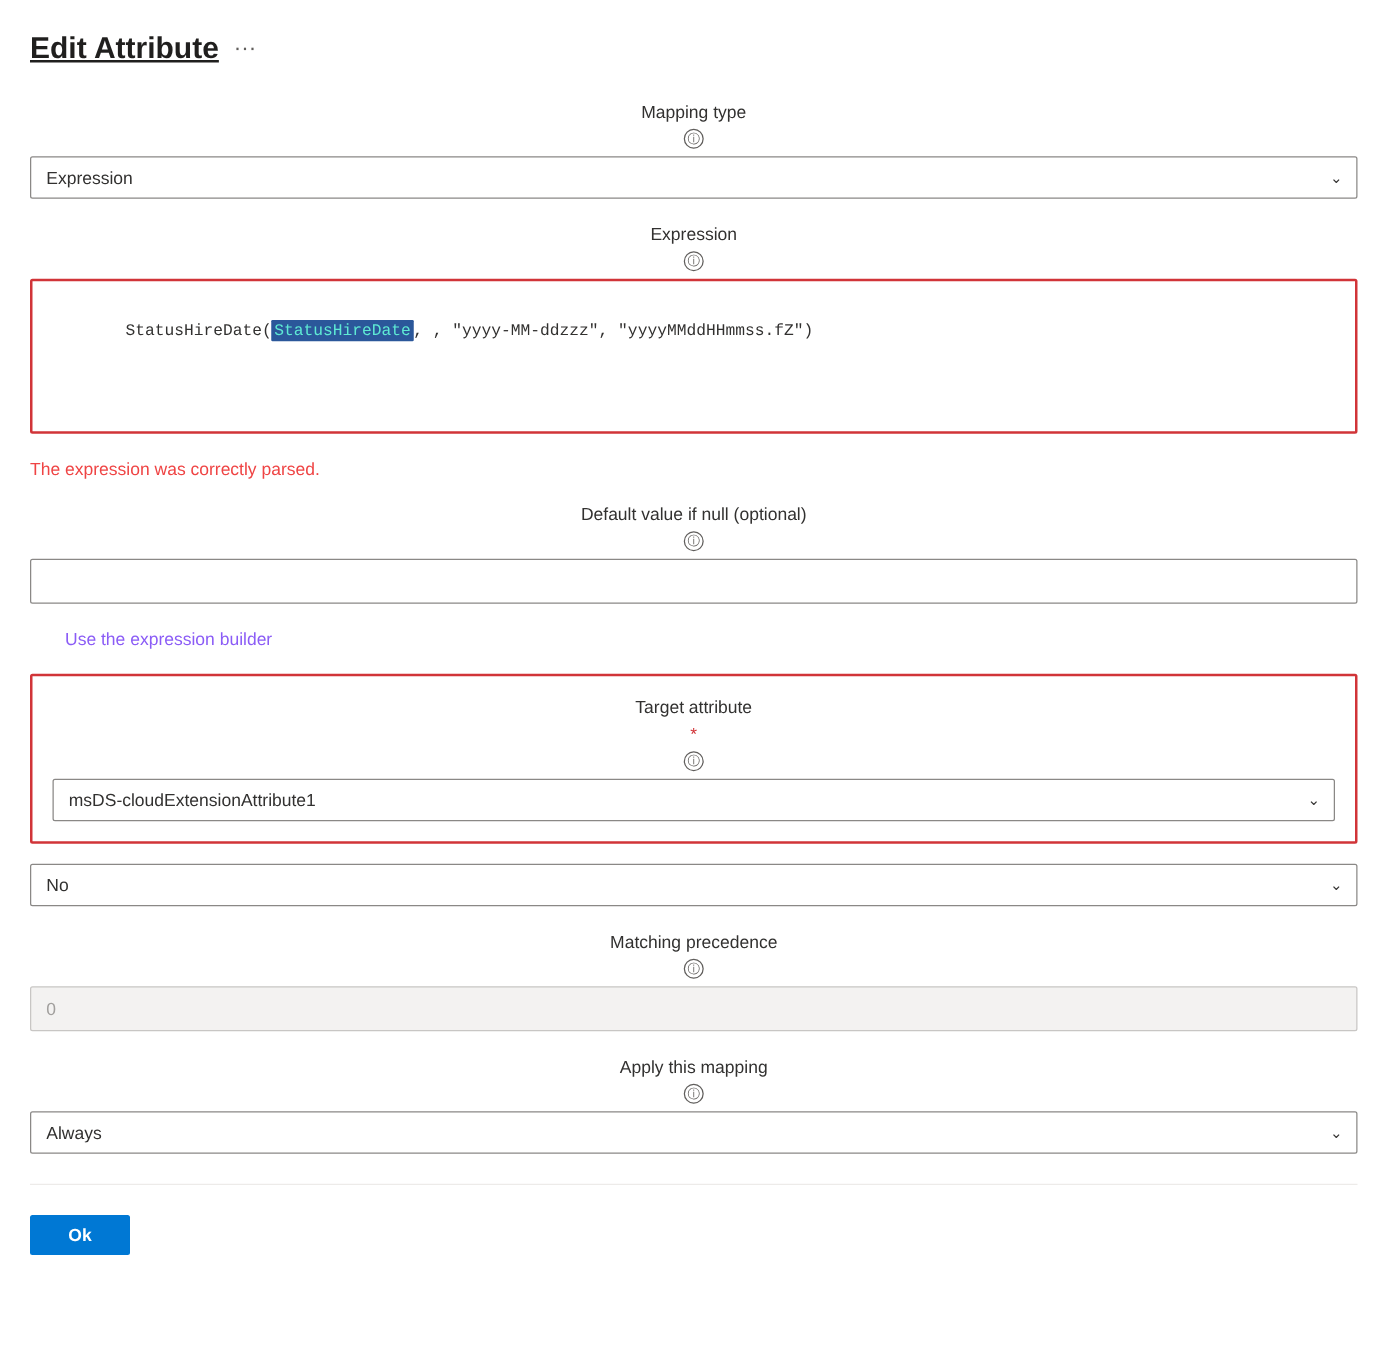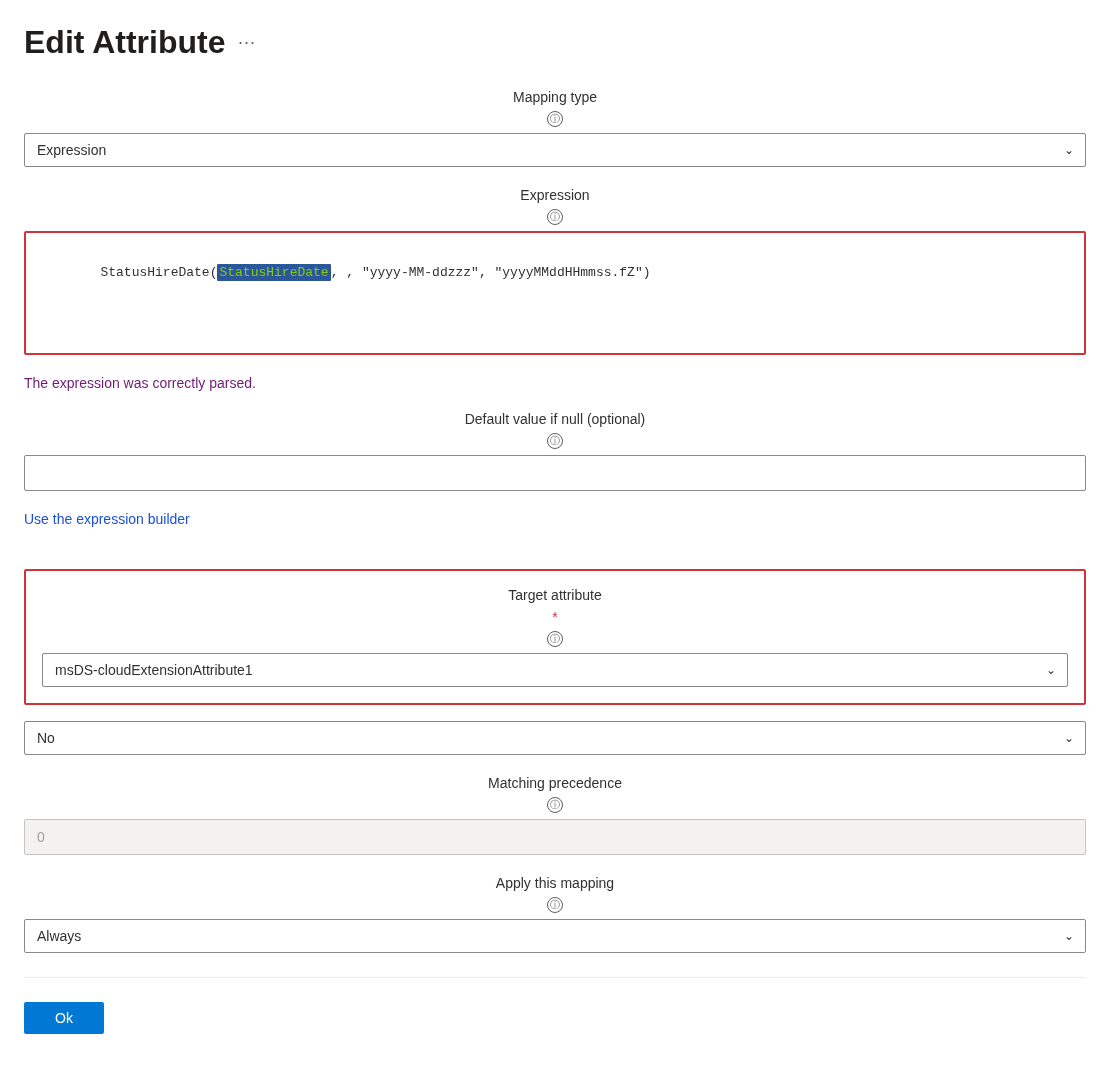--- a/index.html
+++ b/index.html
@@ -23,23 +23,24 @@
     }
 
     .header-row {
       display: flex;
       align-items: center;
       gap: 8px;
       margin-bottom: 28px;
     }
 
     .page-title {
-      font-size: 32px;
+      font-size: 24px;
       font-weight: 600;
       color: #201f1e;
+      text-decoration: underline;
     }
 
     .more-options-btn {
       background: none;
       border: none;
       cursor: pointer;
       color: #605e5c;
       font-size: 18px;
       padding: 4px;
       display: flex;
@@ -112,57 +113,57 @@
       height: 120px;
       font-size: 14px;
       color: #323130;
       line-height: 1.5;
       font-family: 'Consolas', 'Courier New', monospace;
       font-size: 13px;
     }
 
     .highlighted-token {
       background-color: #2b579a;
-      color: #84cc16;
+      color: #5eead4;
       padding: 1px 2px;
       border-radius: 1px;
     }
 
     .parsed-message {
       font-size: 14px;
-      color: #701a75;
+      color: #ef4444;
       margin-bottom: 16px;
     }
 
     .default-value-input {
       width: 100%;
       border: 1px solid #8a8886;
       border-radius: 2px;
       padding: 8px 12px;
       font-size: 14px;
       color: #323130;
       background: #ffffff;
       height: 36px;
     }
 
     .expression-builder-link {
-      color: #1d4ed8;
+      color: #8b5cf6;
       text-decoration: none;
       font-size: 14px;
       cursor: pointer;
       display: inline-block;
       margin-bottom: 20px;
+      margin-left: 28px;
     }
 
     .target-attribute-section {
       border: 2px solid #d13438;
       border-radius: 2px;
       padding: 16px;
       margin-bottom: 16px;
-      margin-top: 22px;
     }
 
     .disabled-input {
       width: 100%;
       border: 1px solid #c8c6c4;
       border-radius: 2px;
       padding: 8px 12px;
       font-size: 14px;
       color: #a19f9d;
       background: #f3f2f1;
@@ -175,21 +176,21 @@
       margin: 24px 0;
     }
 
     .ok-button {
       background: #0078d4;
       color: #ffffff;
       border: none;
       border-radius: 2px;
       padding: 8px 4px;
       font-size: 14px;
-      font-weight: 400;
+      font-weight: 700;
       cursor: pointer;
       min-width: 80px;
     }
 
     .form-row {
       margin-bottom: 20px;
     }
   </style>
 </head>
 <body>

